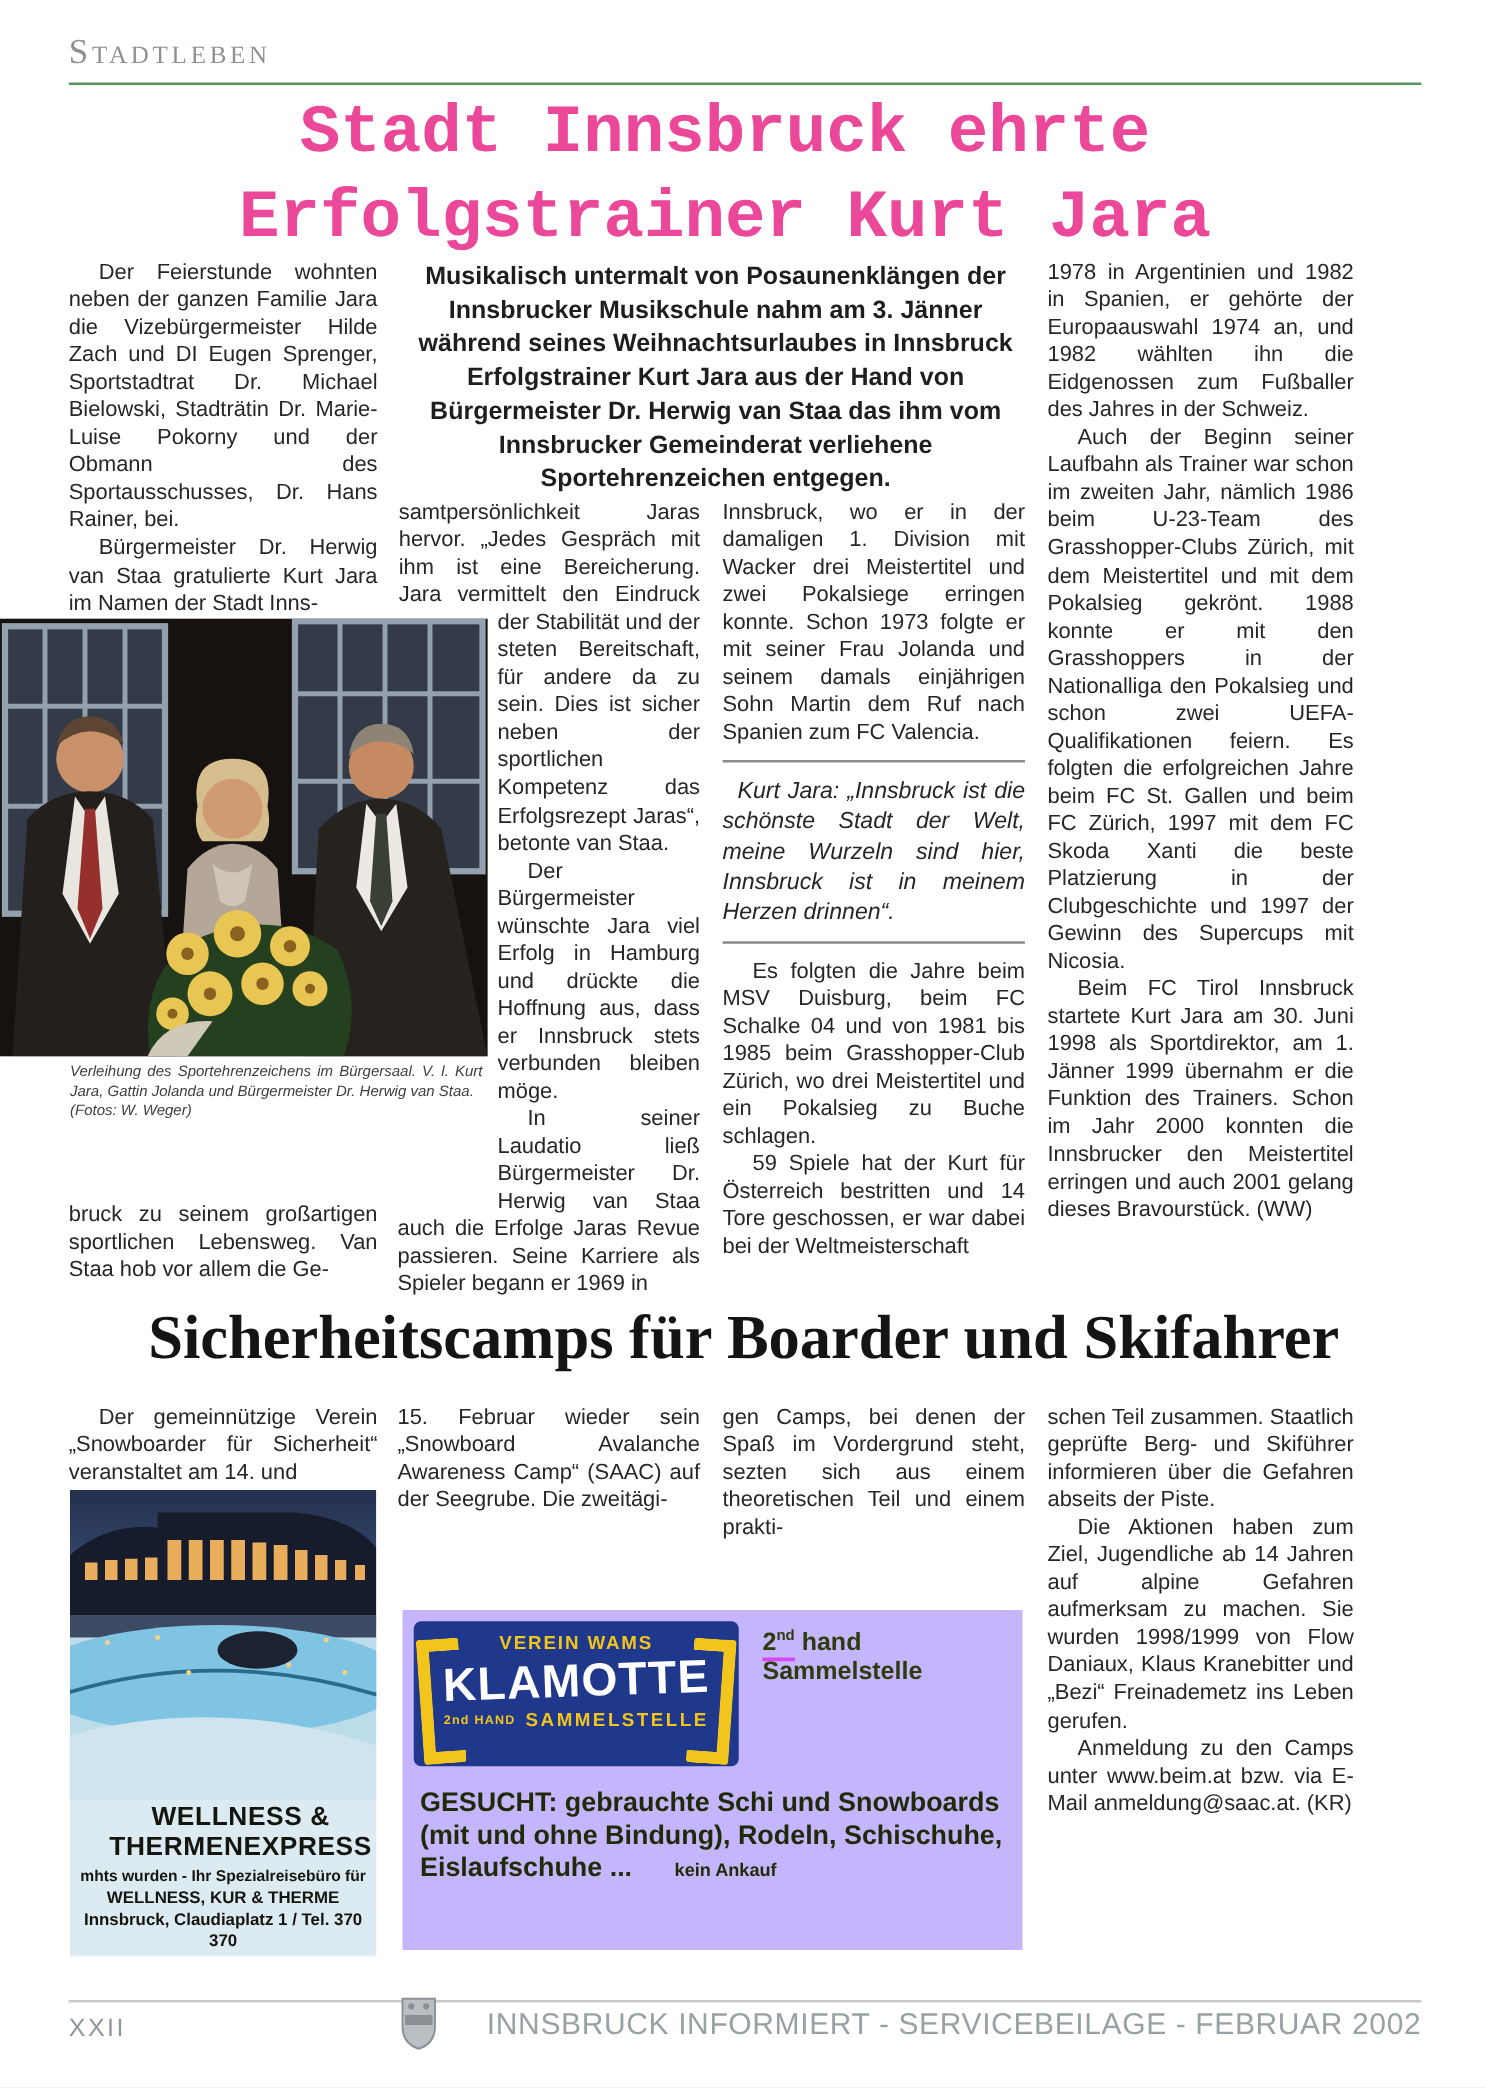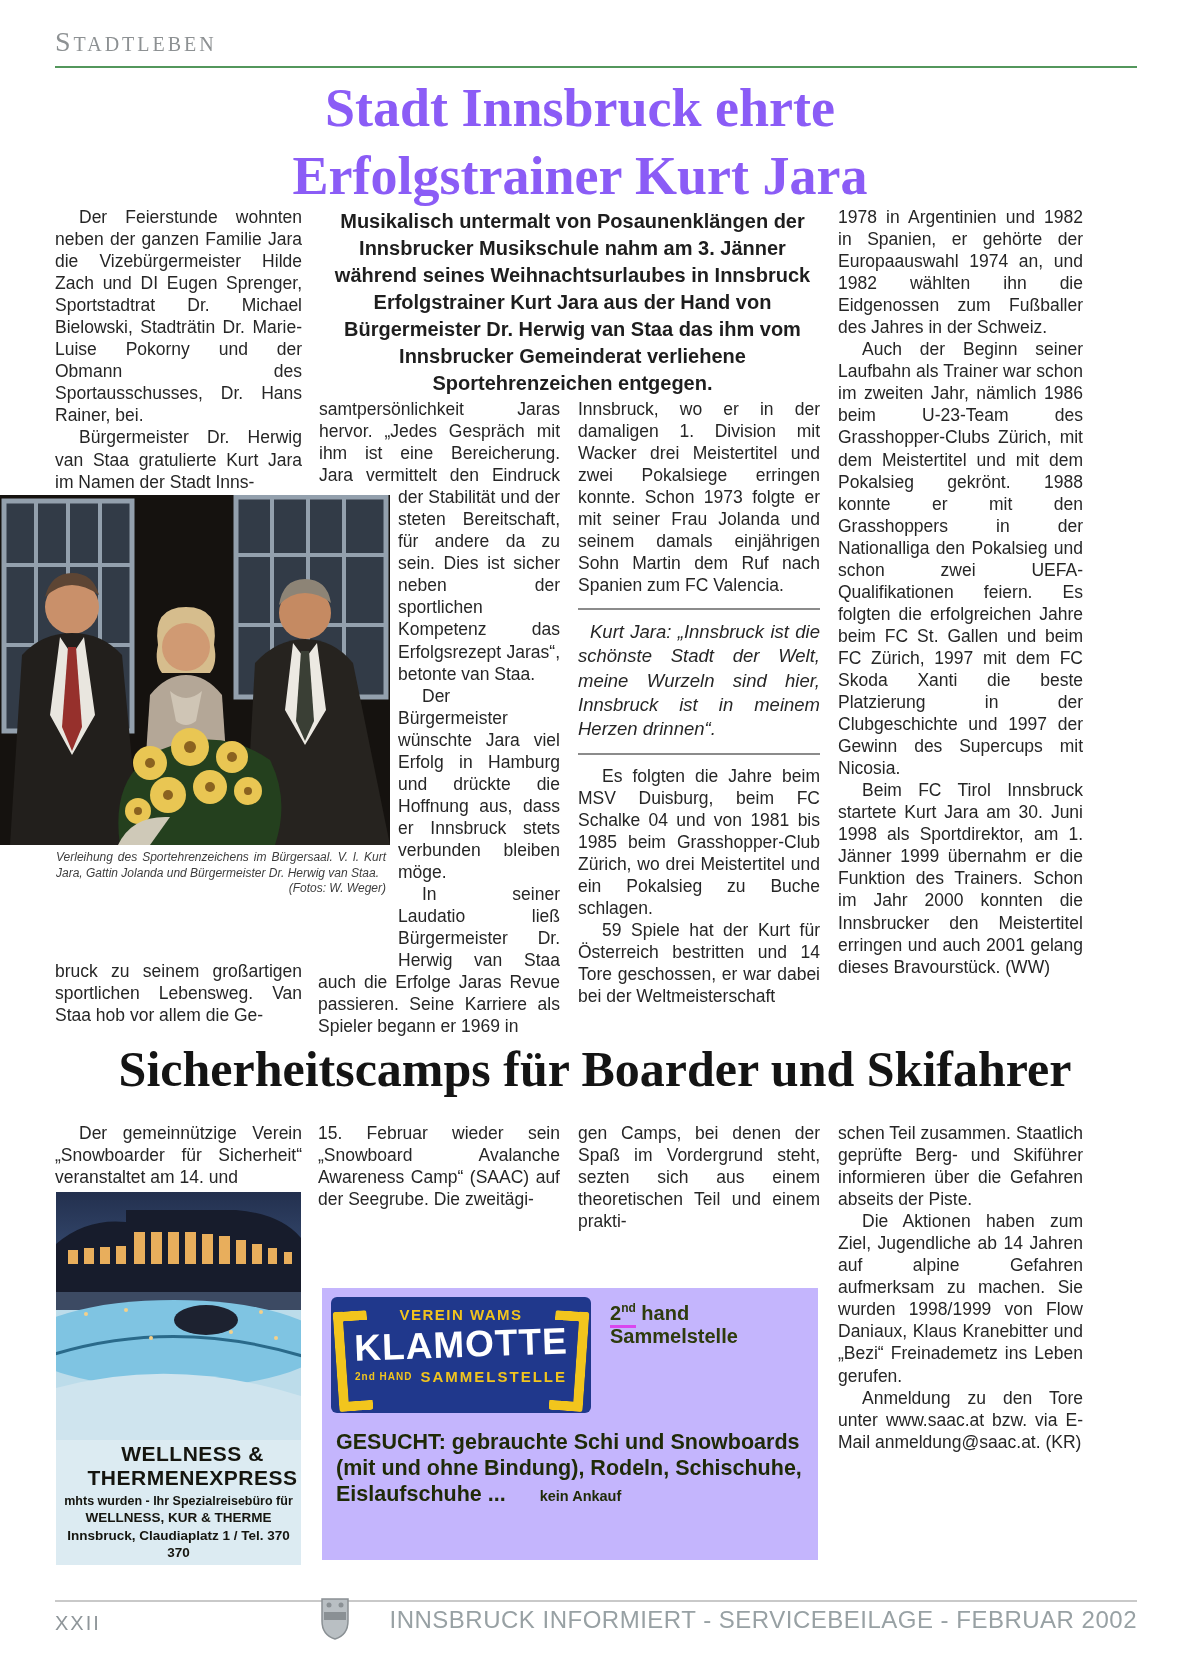--- a/index.html
+++ b/index.html
@@ -6,22 +6,22 @@
   .page{position:relative;width:1189px;height:1670px;background:#ffffff;overflow:hidden;
         font-family:"Liberation Sans",sans-serif;color:#262626;}
 
   
   .section-label{position:absolute;left:55px;top:26px;font-family:"Liberation Serif",serif;
         font-variant:small-caps;font-size:28px;letter-spacing:3px;color:#8d9193;}
   .header-rule{position:absolute;left:55px;top:66px;width:1082px;height:2px;background:#53975c;}
 
   
   .headline1{position:absolute;left:130px;top:74px;width:900px;margin:0;text-align:center;
-        font-family:Liberation Serif, serif;font-weight:bold;font-size:54px;line-height:1.26;
-        color:#8b5cf6;}
+        font-family:Liberation Mono, monospace;font-weight:bold;font-size:54px;line-height:1.26;
+        color:#ec4899;}
   .headline1 span{display:block;}
 
   
   .colblock{position:absolute;font-size:17.5px;line-height:1.26;color:#262626;}
   .para{margin:0;text-align:justify;text-indent:24px;}
   .para.ni{text-indent:0;}
   .a1col1{left:55px;top:206px;width:247px;}
   .leadp{position:absolute;left:330px;top:208px;width:485px;font-weight:bold;font-size:20px;
         line-height:1.35;text-align:center;color:#1e1e1e;}
   .a1col2{left:318px;top:398px;width:242px;}
@@ -31,21 +31,21 @@
   .spacer-a{float:left;width:1px;height:97px;}
   .spacer-b{float:left;clear:left;width:80px;height:458px;}
   .rule{height:2px;background:#8b8b8b;margin:12px 0 10px 0;border:none;}
   .quote{font-style:italic;font-size:18.5px;line-height:1.3;text-align:justify;margin:0;text-indent:12px;}
 
   
   .photo{position:absolute;left:0;top:495px;width:390px;height:350px;z-index:2;background:#15120f;}
   .photo svg{display:block;width:100%;height:100%;}
   .caption{position:absolute;left:56px;top:850px;width:330px;font-style:italic;font-size:12px;
         line-height:1.3;color:#3d3d3d;text-align:justify;}
-  .caption-credit{text-align:right;}
+  .caption-credit{text-align:left;}
 
   
   .headline2{position:absolute;left:55px;top:1040px;width:1080px;margin:0;text-align:center;
         font-family:"Liberation Serif",serif;font-weight:bold;font-size:50px;color:#141414;}
   .a2col1{left:55px;top:1122px;width:247px;}
   .a2col2{left:318px;top:1122px;width:242px;}
   .a2col3{left:578px;top:1122px;width:242px;}
   .a2col4{left:838px;top:1122px;width:245px;}
 
   
@@ -204,21 +204,21 @@
   </div>
   <div class="colblock a2col2">
     <p class="para ni">15. Februar wieder sein „Snowboard Avalanche Awareness Camp“ (SAAC) auf der Seegrube. Die zweitägi-</p>
   </div>
   <div class="colblock a2col3">
     <p class="para ni">gen Camps, bei denen der Spaß im Vordergrund steht, sezten sich aus einem theoretischen Teil und einem prakti-</p>
   </div>
   <div class="colblock a2col4">
     <p class="para ni">schen Teil zusammen. Staatlich geprüfte Berg- und Skiführer informieren über die Gefahren abseits der Piste.</p>
     <p class="para">Die Aktionen haben zum Ziel, Jugendliche ab 14 Jahren auf alpine Gefahren aufmerksam zu machen. Sie wurden 1998/1999 von Flow Daniaux, Klaus Kranebitter und „Bezi“ Freinademetz ins Leben gerufen.</p>
-    <p class="para">Anmeldung zu den Tore unter www.saac.at bzw. via E-Mail anmeldung@saac.at. (KR)</p>
+    <p class="para">Anmeldung zu den Camps unter www.beim.at bzw. via E-Mail anmeldung@saac.at. (KR)</p>
   </div>
 
   <div class="wellness">
     <svg viewBox="0 0 245 248" preserveAspectRatio="none">
       <defs>
         <linearGradient id="sky" x1="0" y1="0" x2="0" y2="1">
           <stop offset="0" stop-color="#23304e"></stop>
             <stop offset="1" stop-color="#45608c"></stop>
         </linearGradient>
       </defs>

